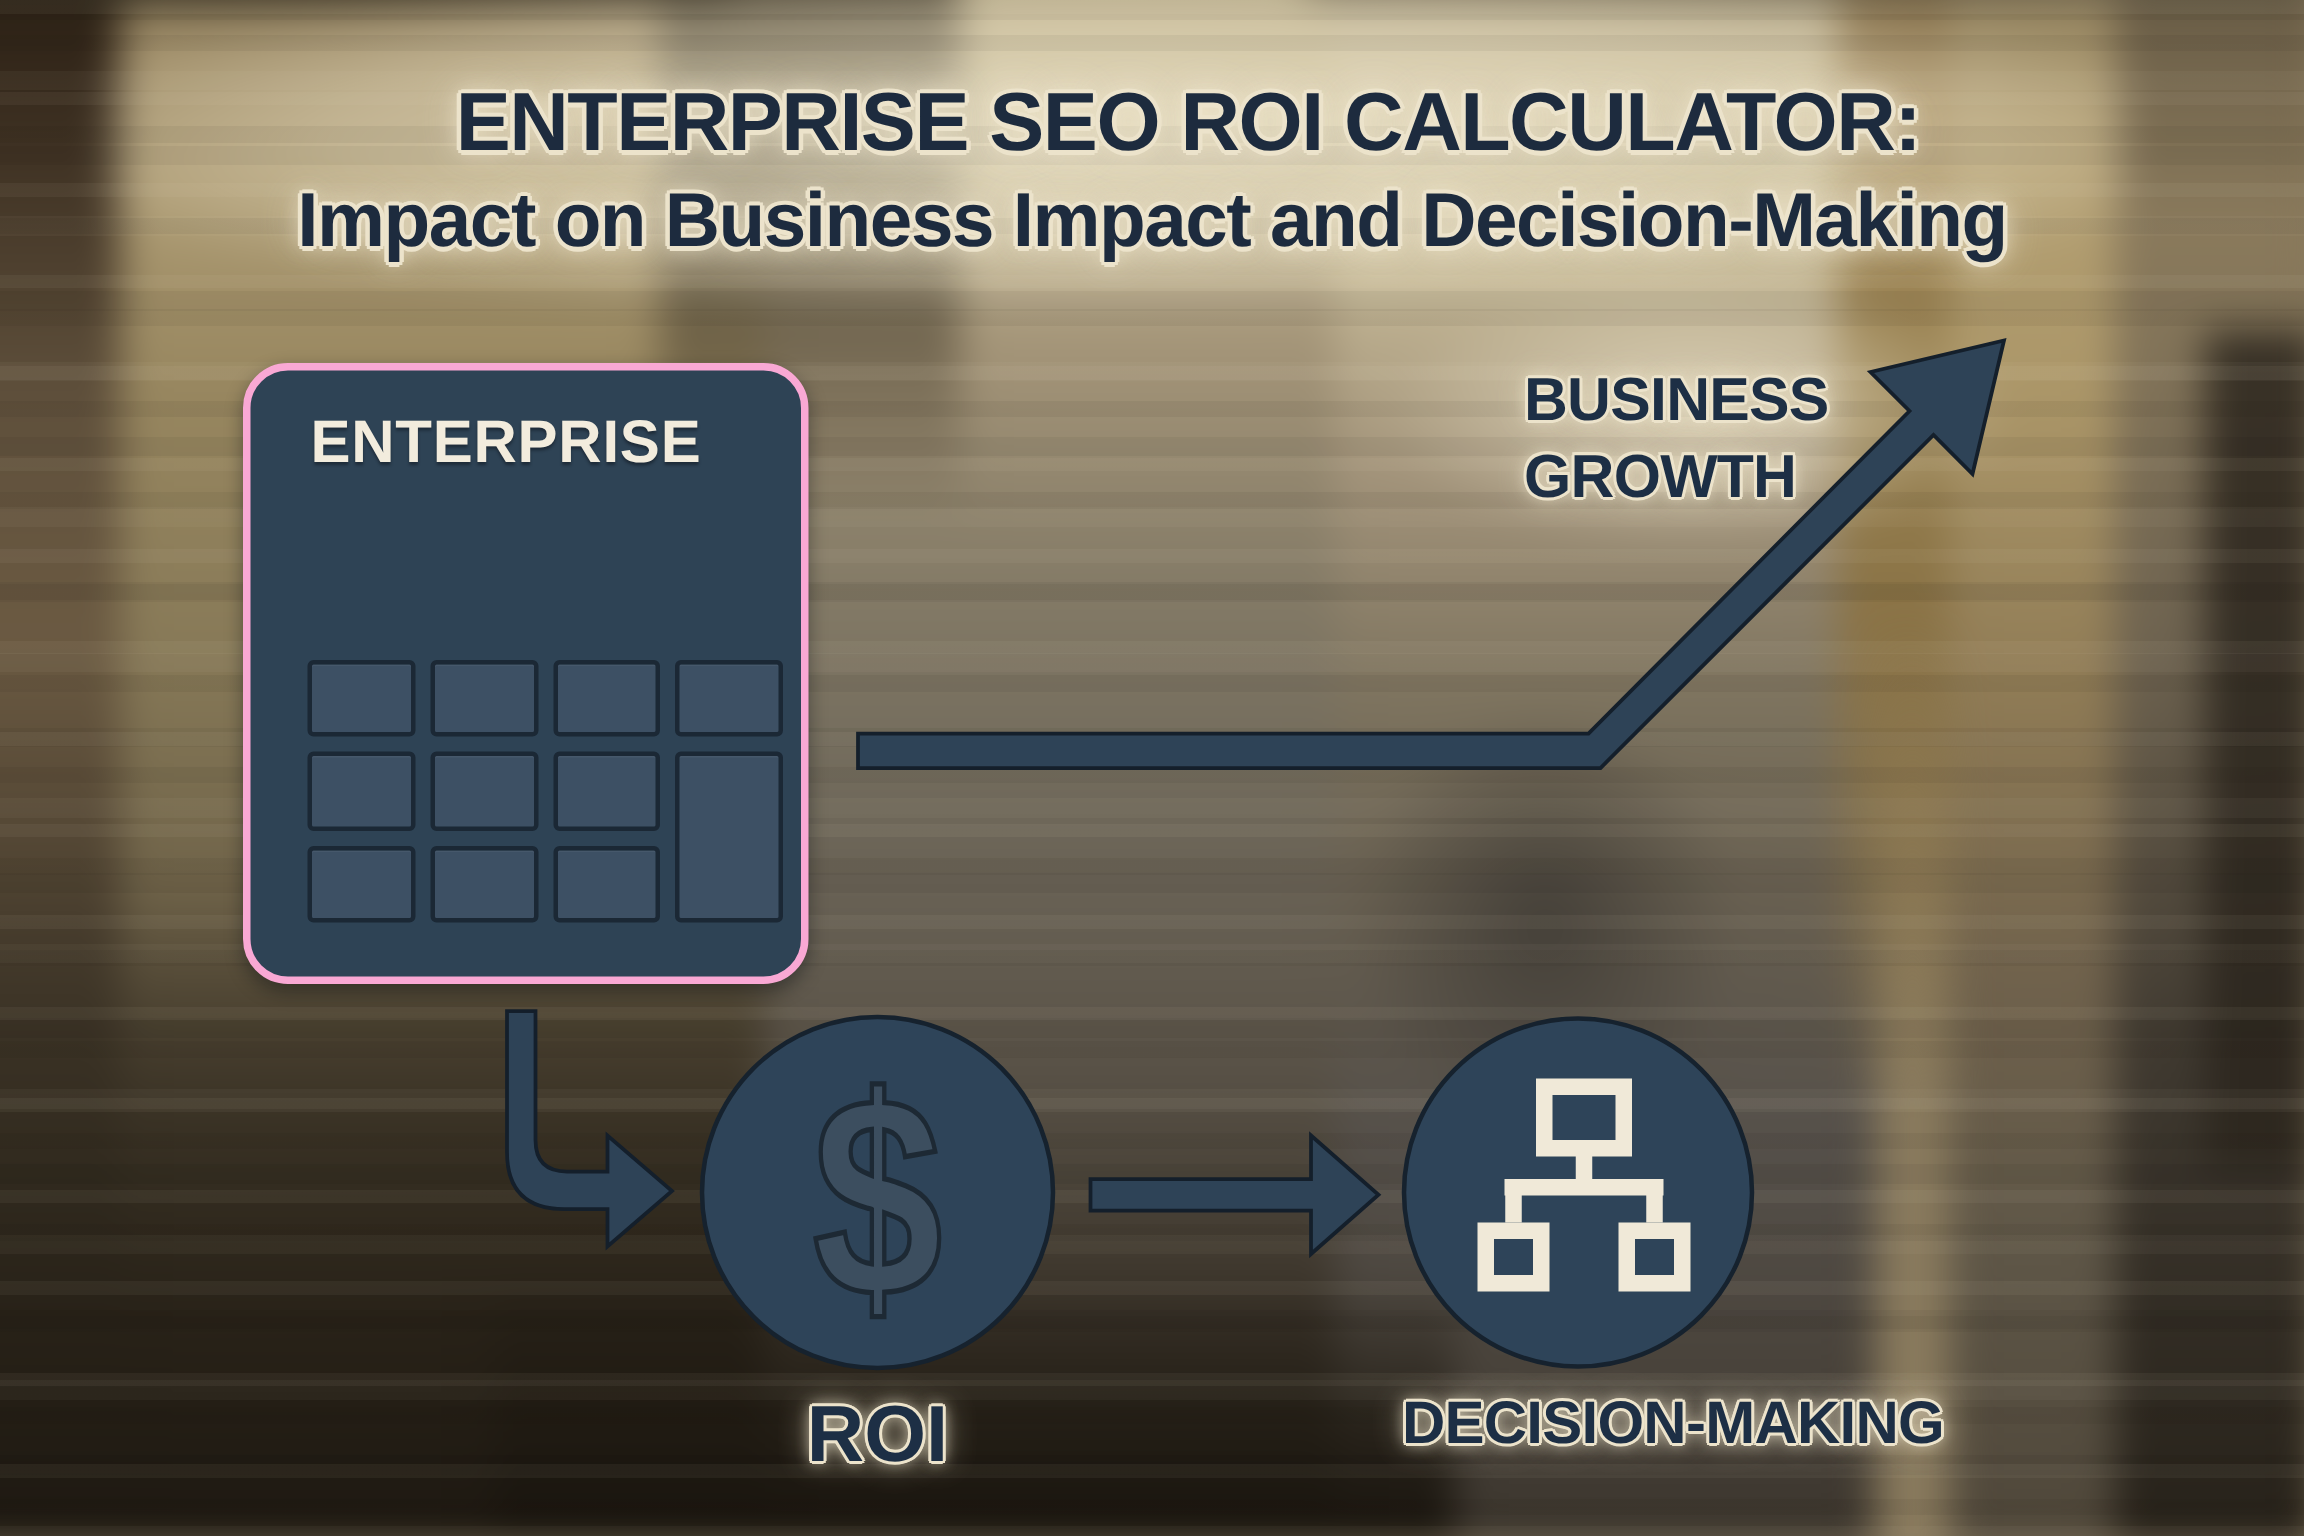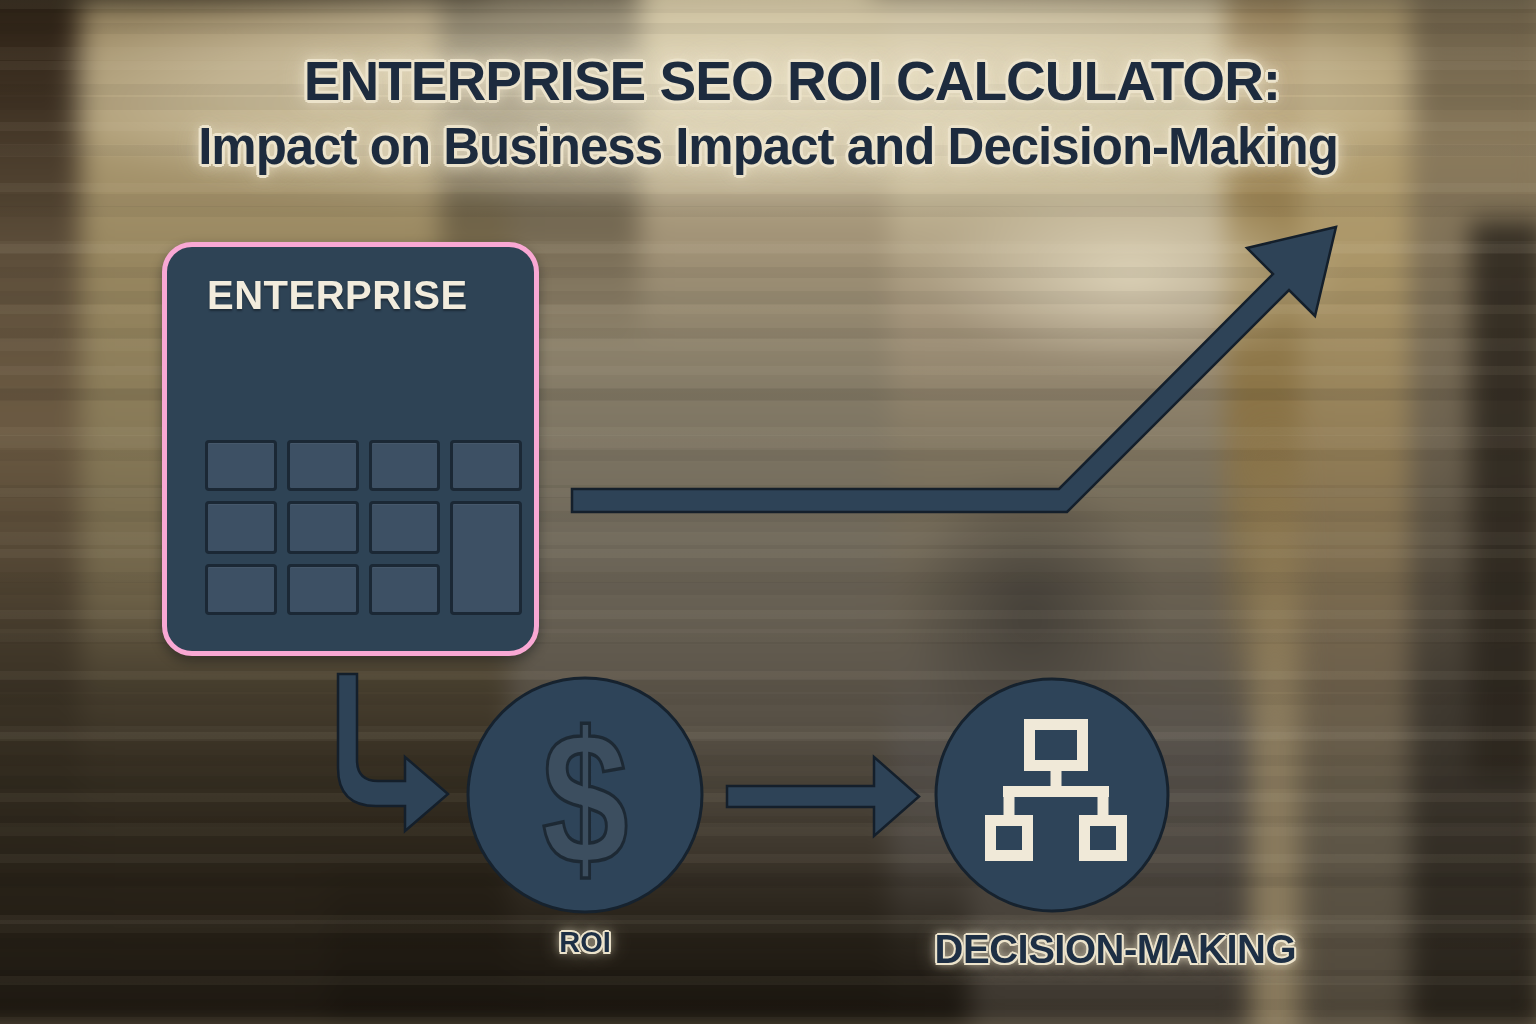--- a/index.html
+++ b/index.html
@@ -58,21 +58,21 @@
     text-shadow:
       2px 0 0 #ece3cb,-2px 0 0 #ece3cb,0 2px 0 #ece3cb,0 -2px 0 #ece3cb,
       1.5px 1.5px 0 #ece3cb,-1.5px 1.5px 0 #ece3cb,1.5px -1.5px 0 #ece3cb,-1.5px -1.5px 0 #ece3cb,
       0 0 10px rgba(238,229,203,0.9),0 0 22px rgba(238,229,203,0.65);}
   .title{position:absolute;left:0;right:0;top:49px;text-align:center;
     font-size:55px;letter-spacing:-1px;padding-left:48px;}
   .subtitle{position:absolute;left:0;right:0;top:117px;text-align:center;
     font-size:51px;letter-spacing:-1px;}
   .bg-label{position:absolute;left:1016px;top:241px;font-size:40.5px;
     line-height:51px;letter-spacing:-0.5px;}
-  .roi-label{position:absolute;left:435px;top:926px;width:300px;text-align:center;font-size:29px;}
+  .roi-label{position:absolute;left:435px;top:926px;width:300px;text-align:center;font-size:53px;}
   .dm-label{position:absolute;left:810px;top:927px;width:486px;text-align:right;
     font-size:40px;letter-spacing:-0.5px;}
   
   .calculator{position:absolute;left:162px;top:242px;width:377px;height:414px;
     box-sizing:border-box;background:#2e4355;border:5px solid #f9a8d4;border-radius:30px;
     box-shadow:0 5px 12px rgba(10,14,20,0.4);}
   .calc-title{position:absolute;left:40px;top:24px;font-size:40px;line-height:49px;
     font-weight:bold;color:#f2ecdd;letter-spacing:0.5px;
     text-shadow:0 2px 2px rgba(10,15,22,0.45);}
   .keypad{position:absolute;left:38px;right:12px;top:193px;bottom:36px;
@@ -145,16 +145,20 @@
       <div class="key"></div>
       <div class="key"></div>
       <div class="key"></div>
       <div class="key tall"></div>
       <div class="key"></div>
       <div class="key"></div>
       <div class="key"></div>
     </div>
   </div>
 
+  <div class="bg-label halo">
+    <div>BUSINESS</div>
+    <div>GROWTH</div>
+  </div>
   <div class="roi-label halo">ROI</div>
   <div class="dm-label halo">DECISION-MAKING</div>
 
 </div>
 
 </body></html>

